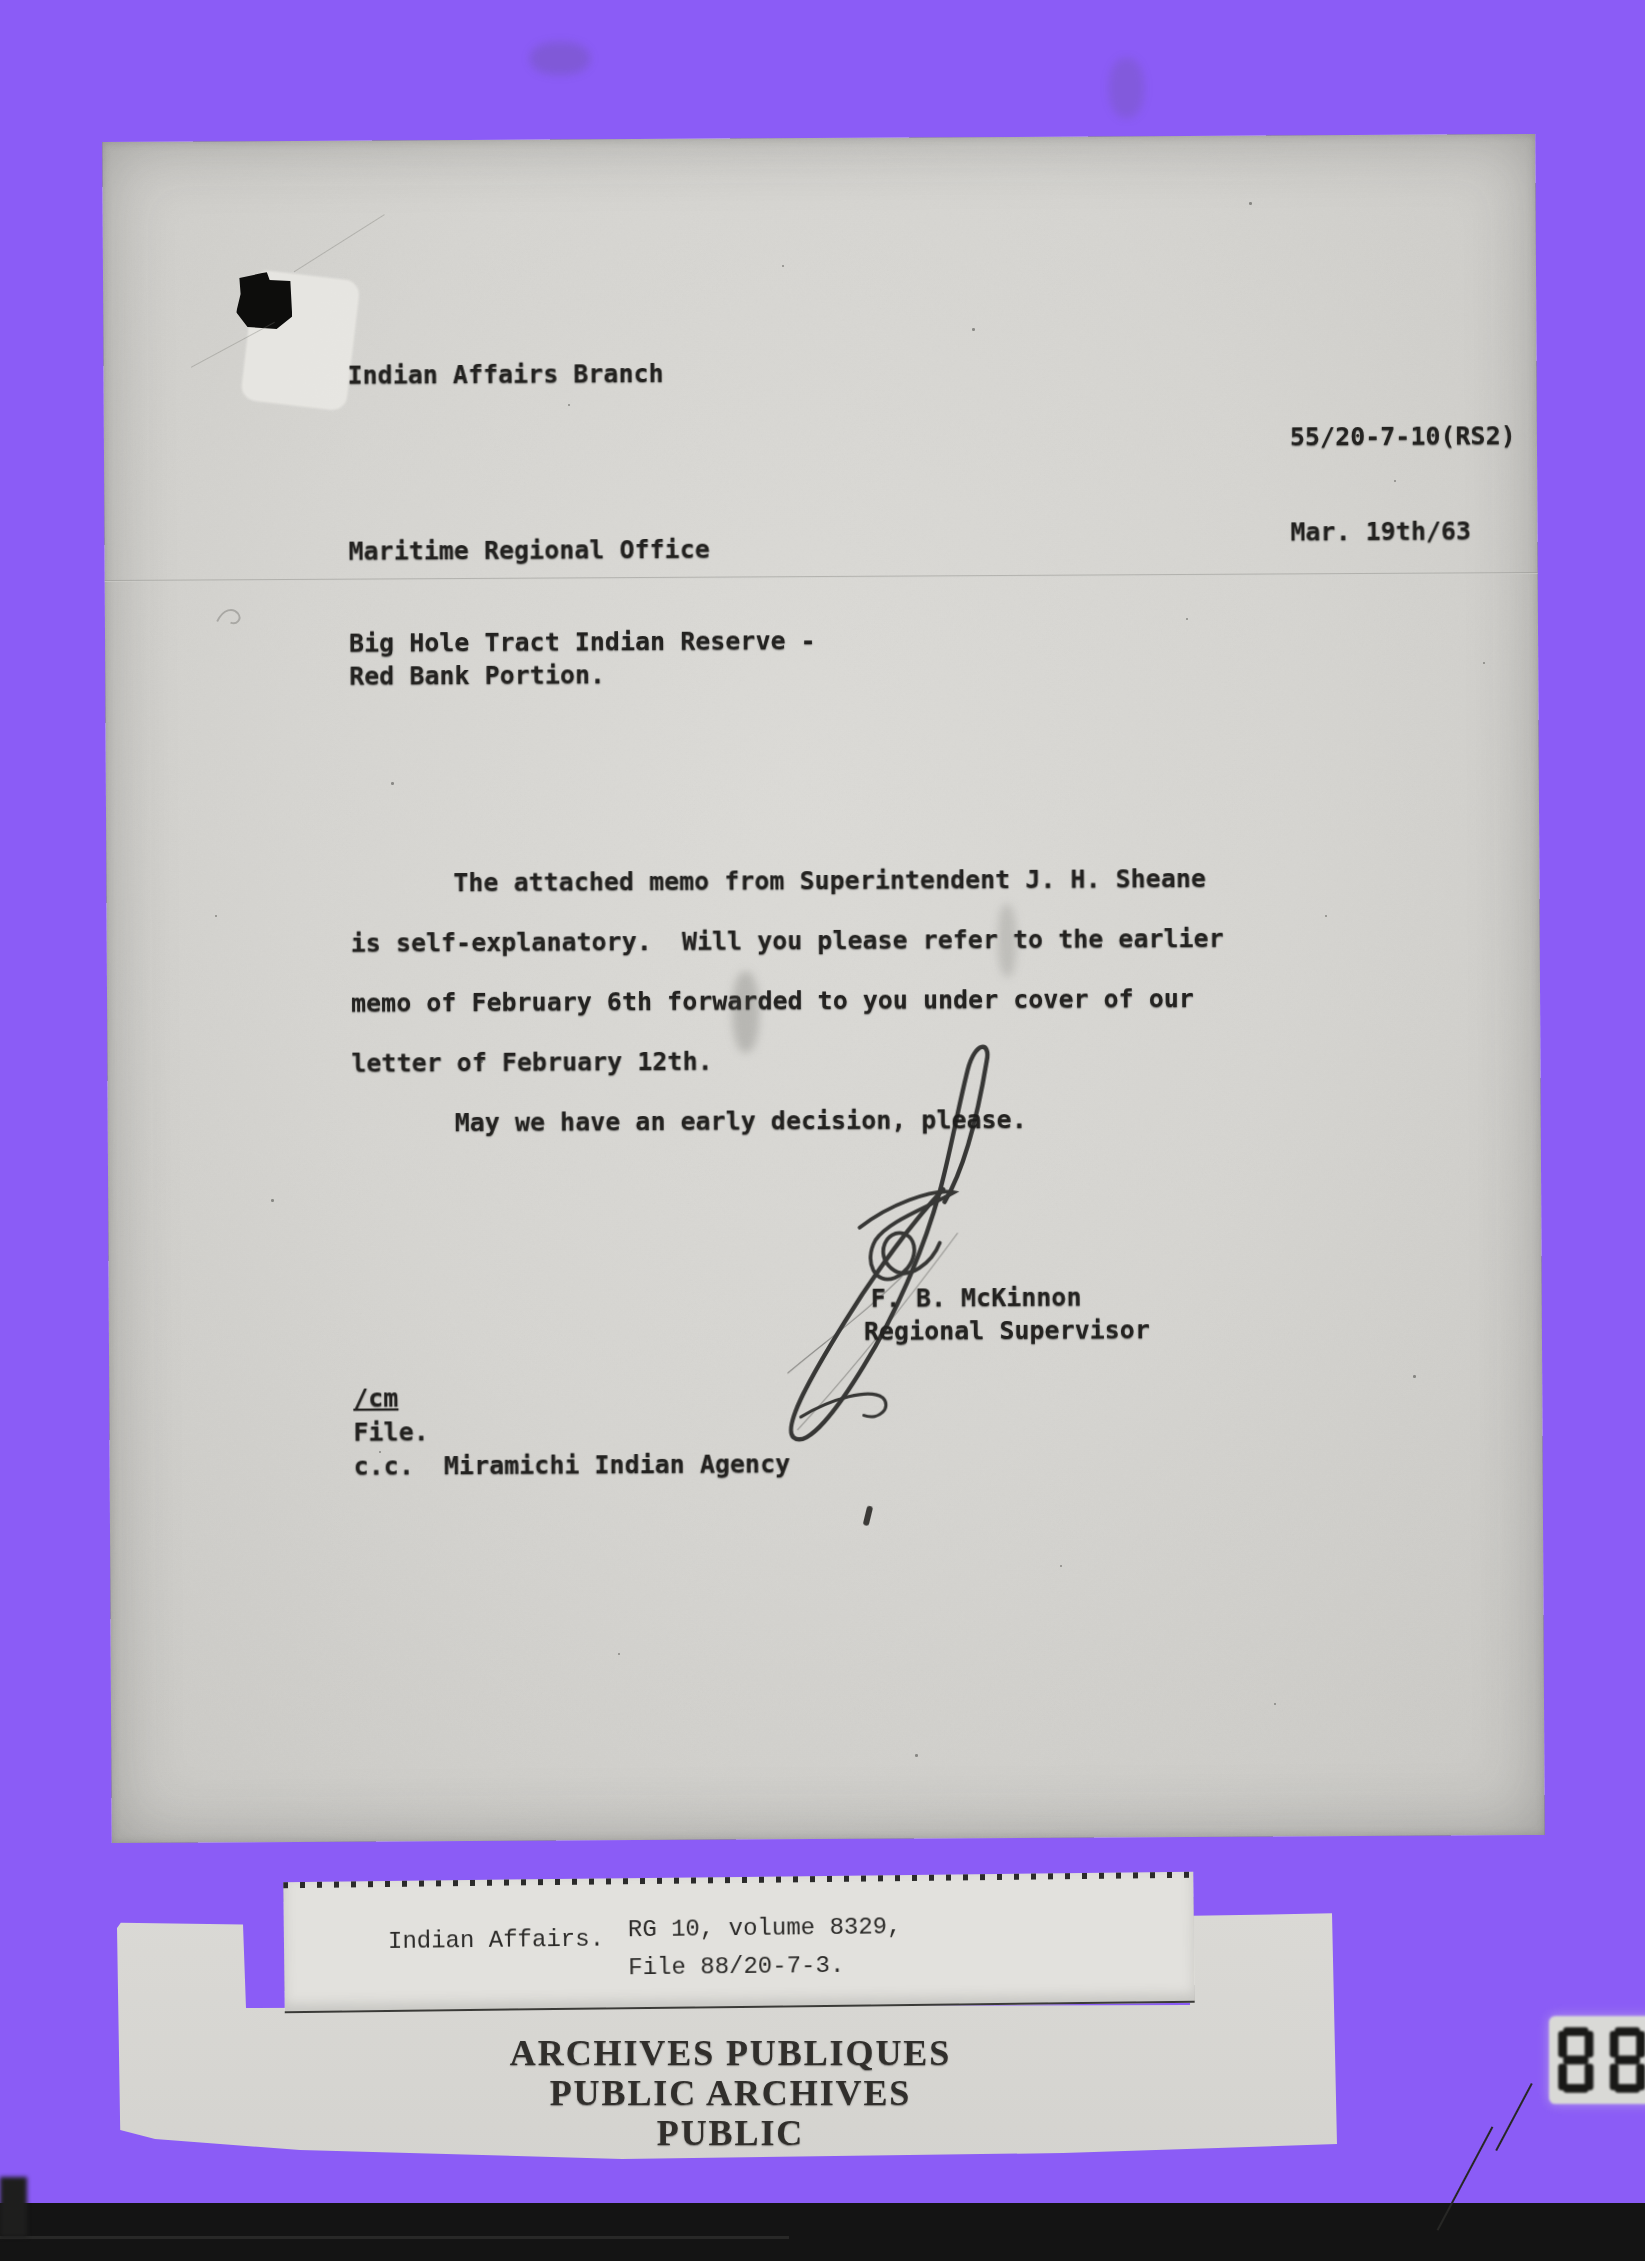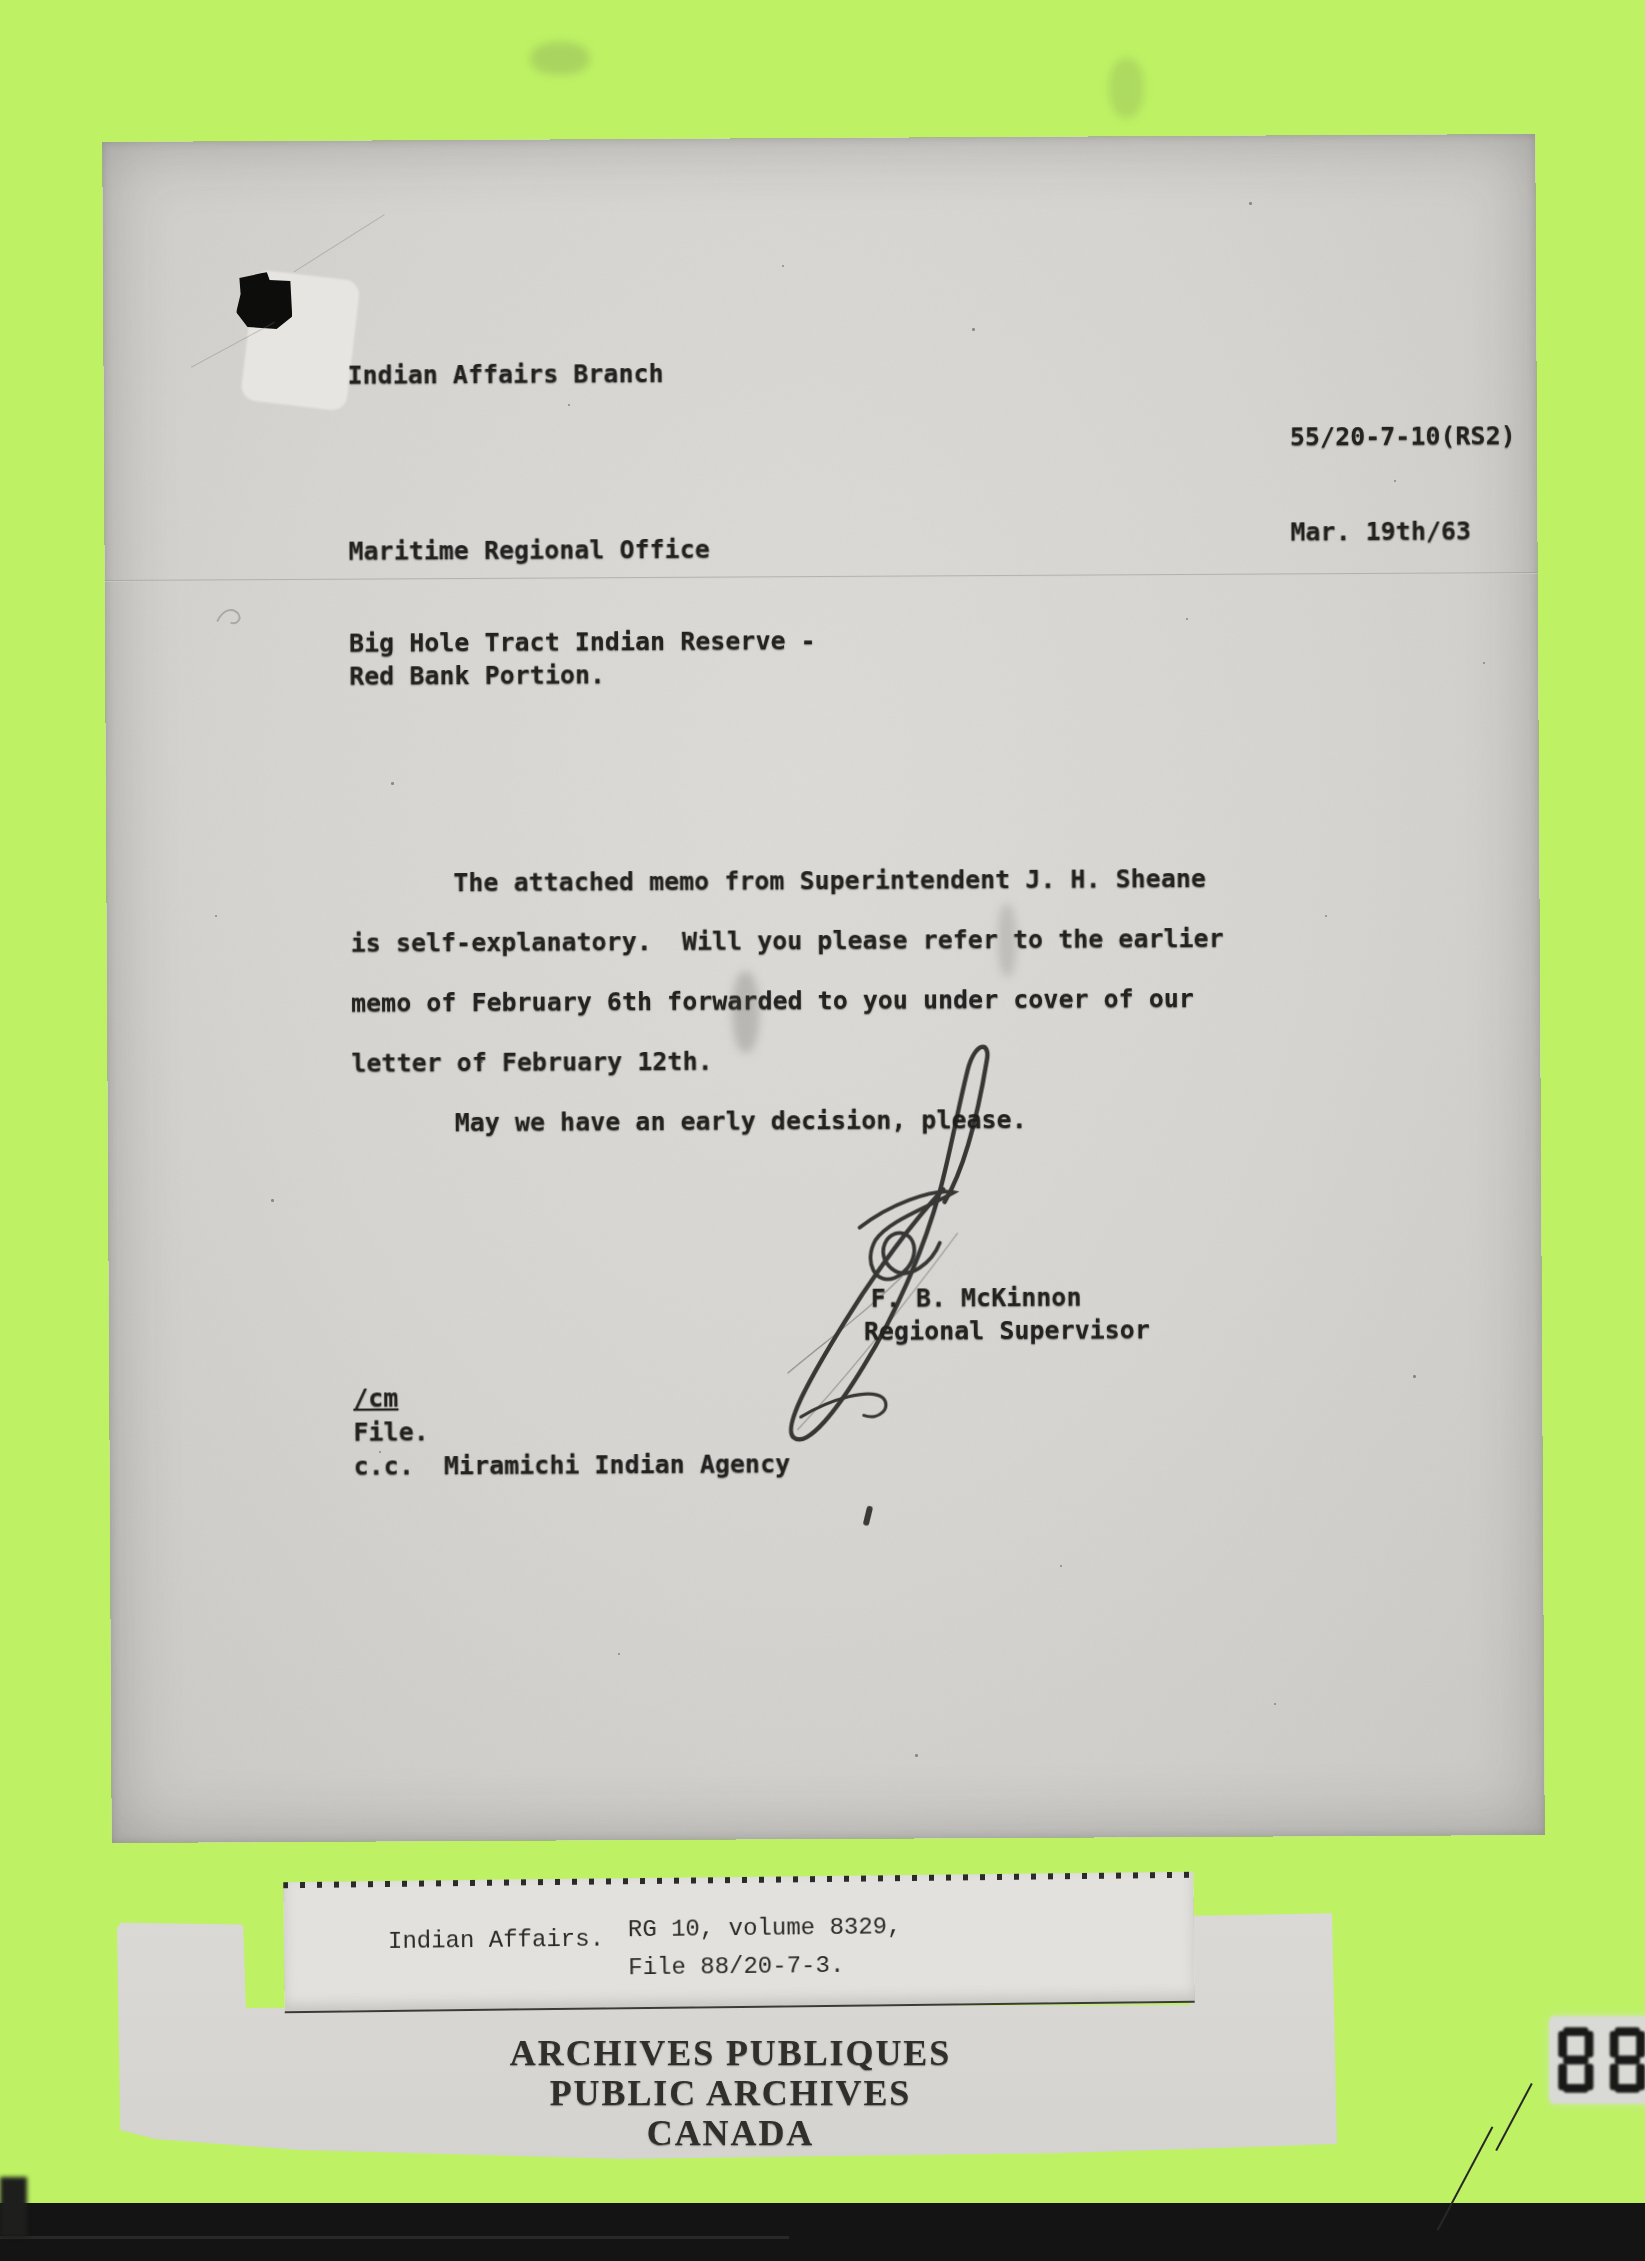--- a/index.html
+++ b/index.html
@@ -1,17 +1,17 @@
 <!DOCTYPE html>
 <html style="font-size:10px"><head>
 <meta charset="utf-8">
 <title>Archival Microfilm Scan</title>
 <style>
   html,body{margin:0;padding:0;background:#000;}
-  #film{position:relative;width:1645px;height:2261px;background:#bef264;overflow:hidden;
+  #film{position:relative;width:1645px;height:2261px;background:#8b5cf6;overflow:hidden;
         font-family:"DejaVu Sans Mono",monospace;}
   
   #page{position:absolute;left:107px;top:138px;width:1433px;height:1701px;
         background:radial-gradient(ellipse at 48% 38%, #dcdbd7 0%, #d6d5d1 48%, #c9c8c4 100%);
         box-shadow:inset 0 0 69px rgba(40,40,38,.28), inset 0 0 8.8px rgba(70,70,66,.25);
         transform:rotate(-0.32deg);transform-origin:center center;}
   .type{position:absolute;font-family:"DejaVu Sans Mono",monospace;font-weight:700;
         font-size:25px;line-height:30px;color:#232220;white-space:pre;
         filter:blur(0.4px);text-shadow:0 0.6px 1.3px rgba(35,34,32,.55);}
   
@@ -126,21 +126,21 @@
     <svg id="pencil-mark" viewBox="0 0 58 44">
       <path d="M 5,30 C 15,10 30,8 38,18 C 44,26 36,36 26,32" fill="none" stroke="#6b6a66" stroke-width="3"></path>
     </svg>
   </div>
 
   <div id="stamp-card"></div>
 
   <div id="stamp-text">
     <div>ARCHIVES PUBLIQUES</div>
     <div>PUBLIC ARCHIVES</div>
-    <div>CANADA</div>
+    <div>PUBLIC</div>
   </div>
 
   <div id="archive-card">
     <div id="perforation"></div>
     <div class="card-text" style="left:104px;top:47px;">Indian Affairs.</div>
     <div class="card-text" style="left:344px;top:38px;">RG 10, volume 8329,</div>
     <div class="card-text" style="left:344px;top:76px;">File 88/20-7-3.</div>
   </div>
 
   <div id="frame-counter" aria-label="88">

